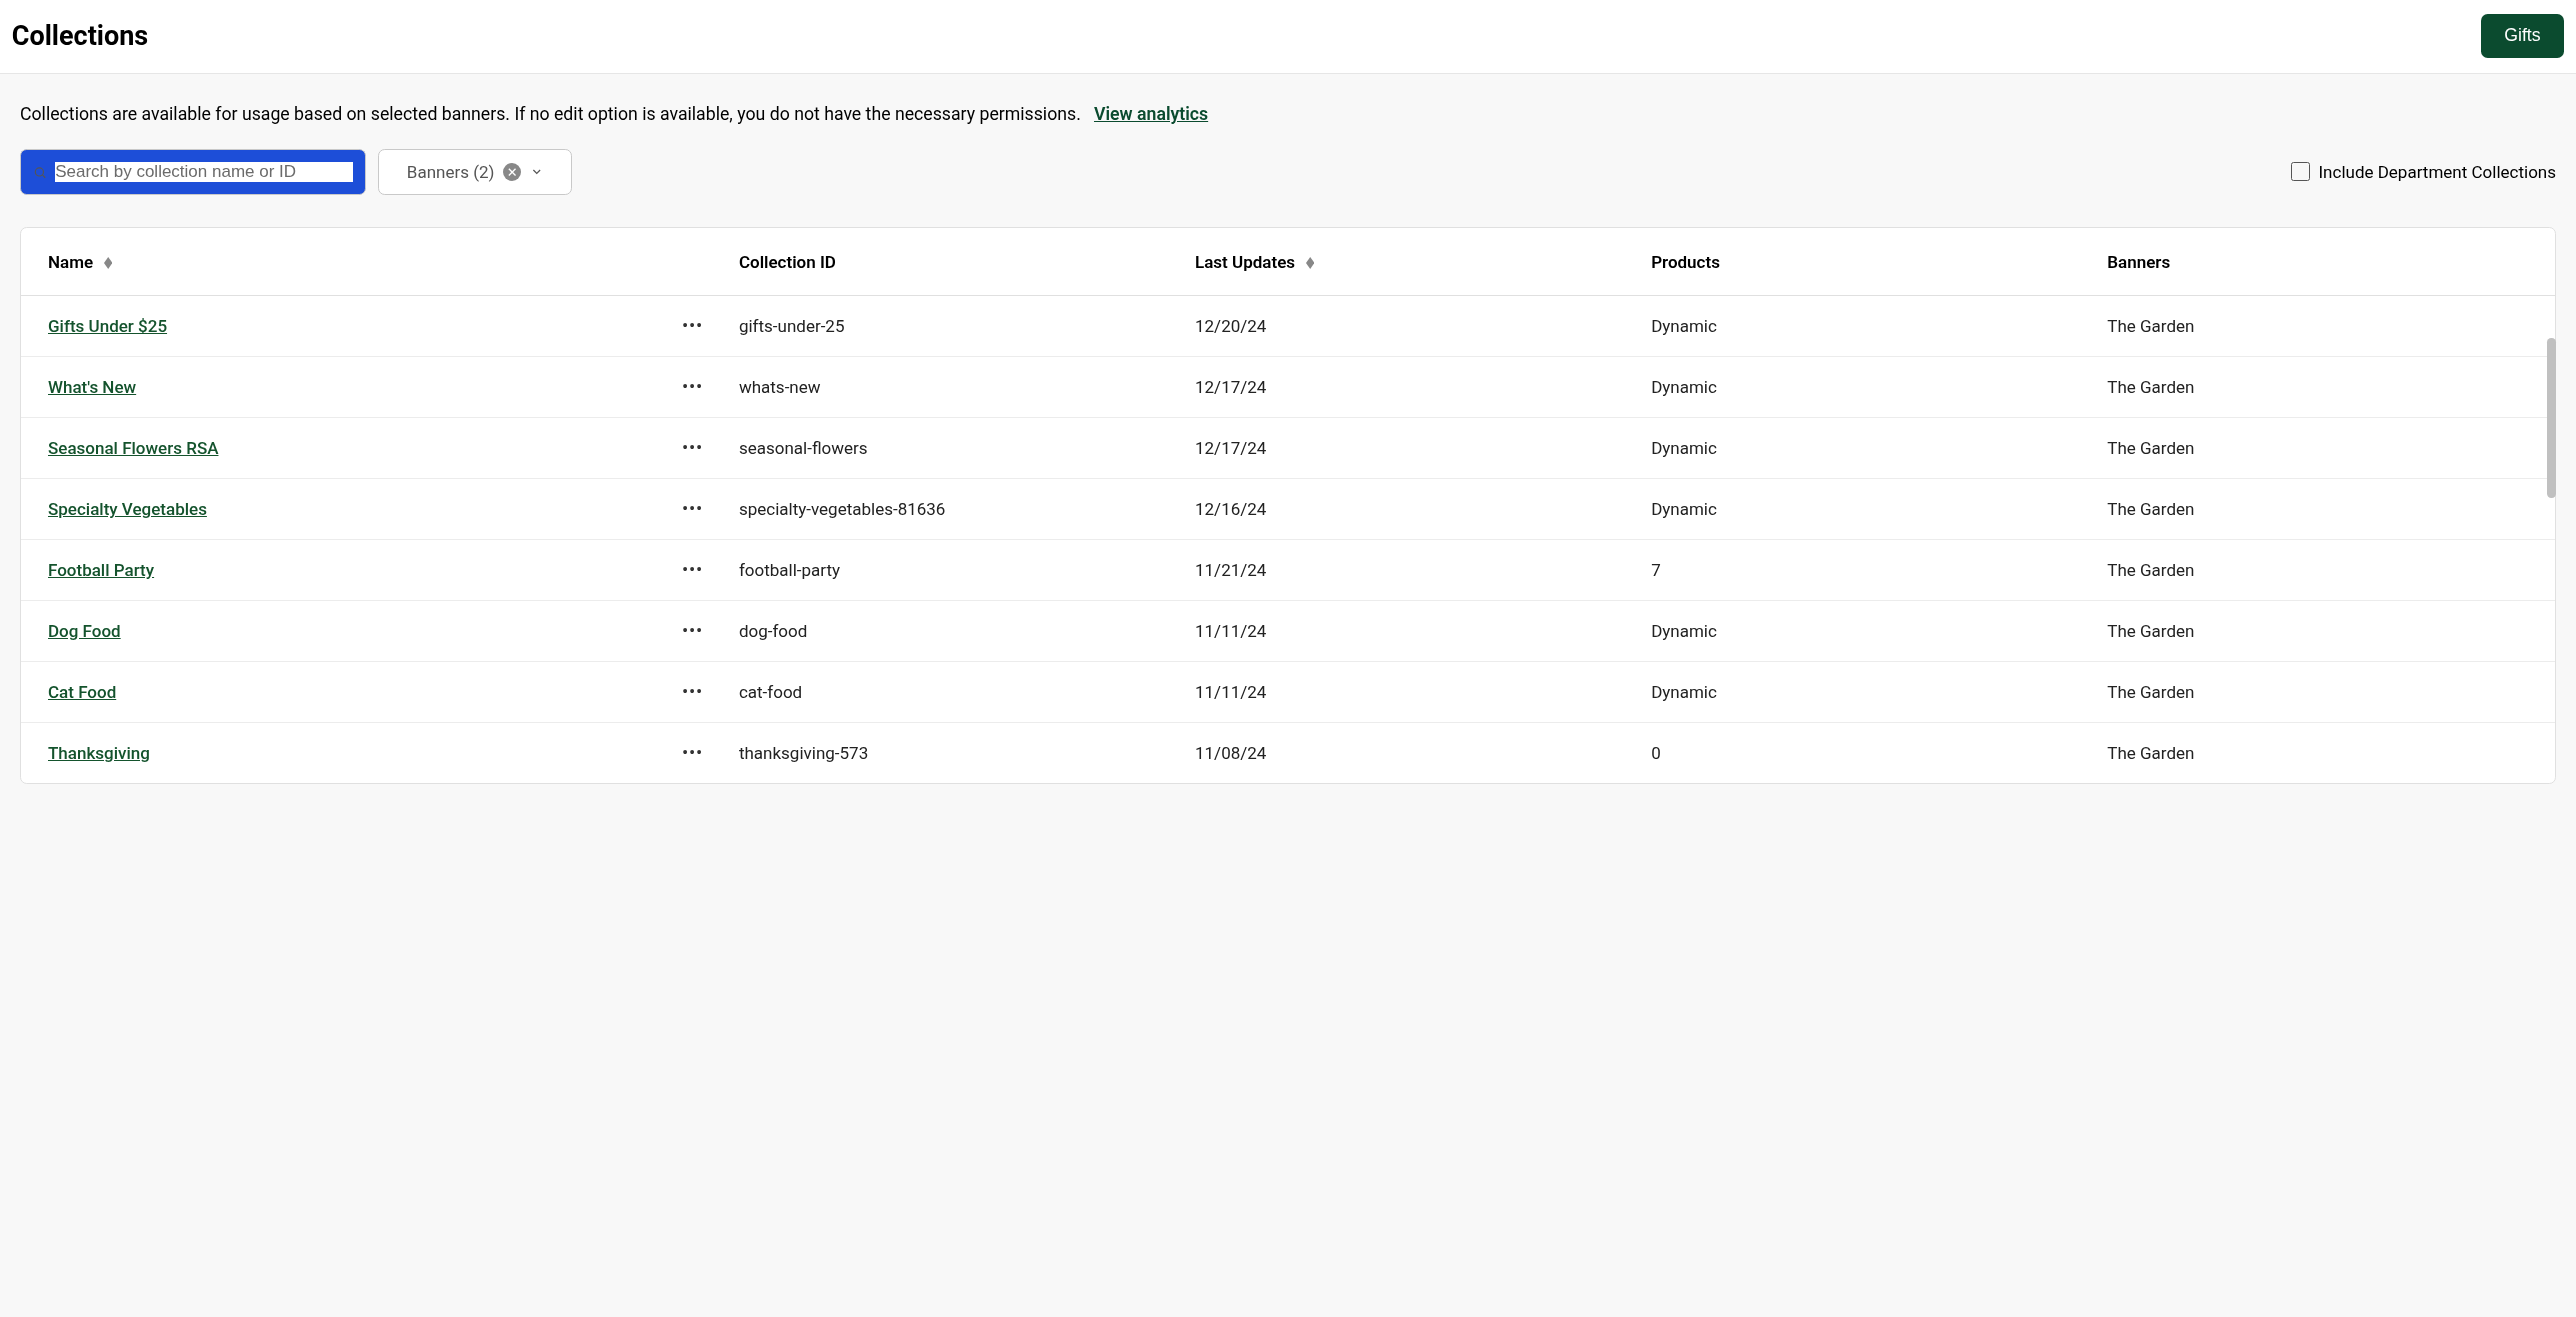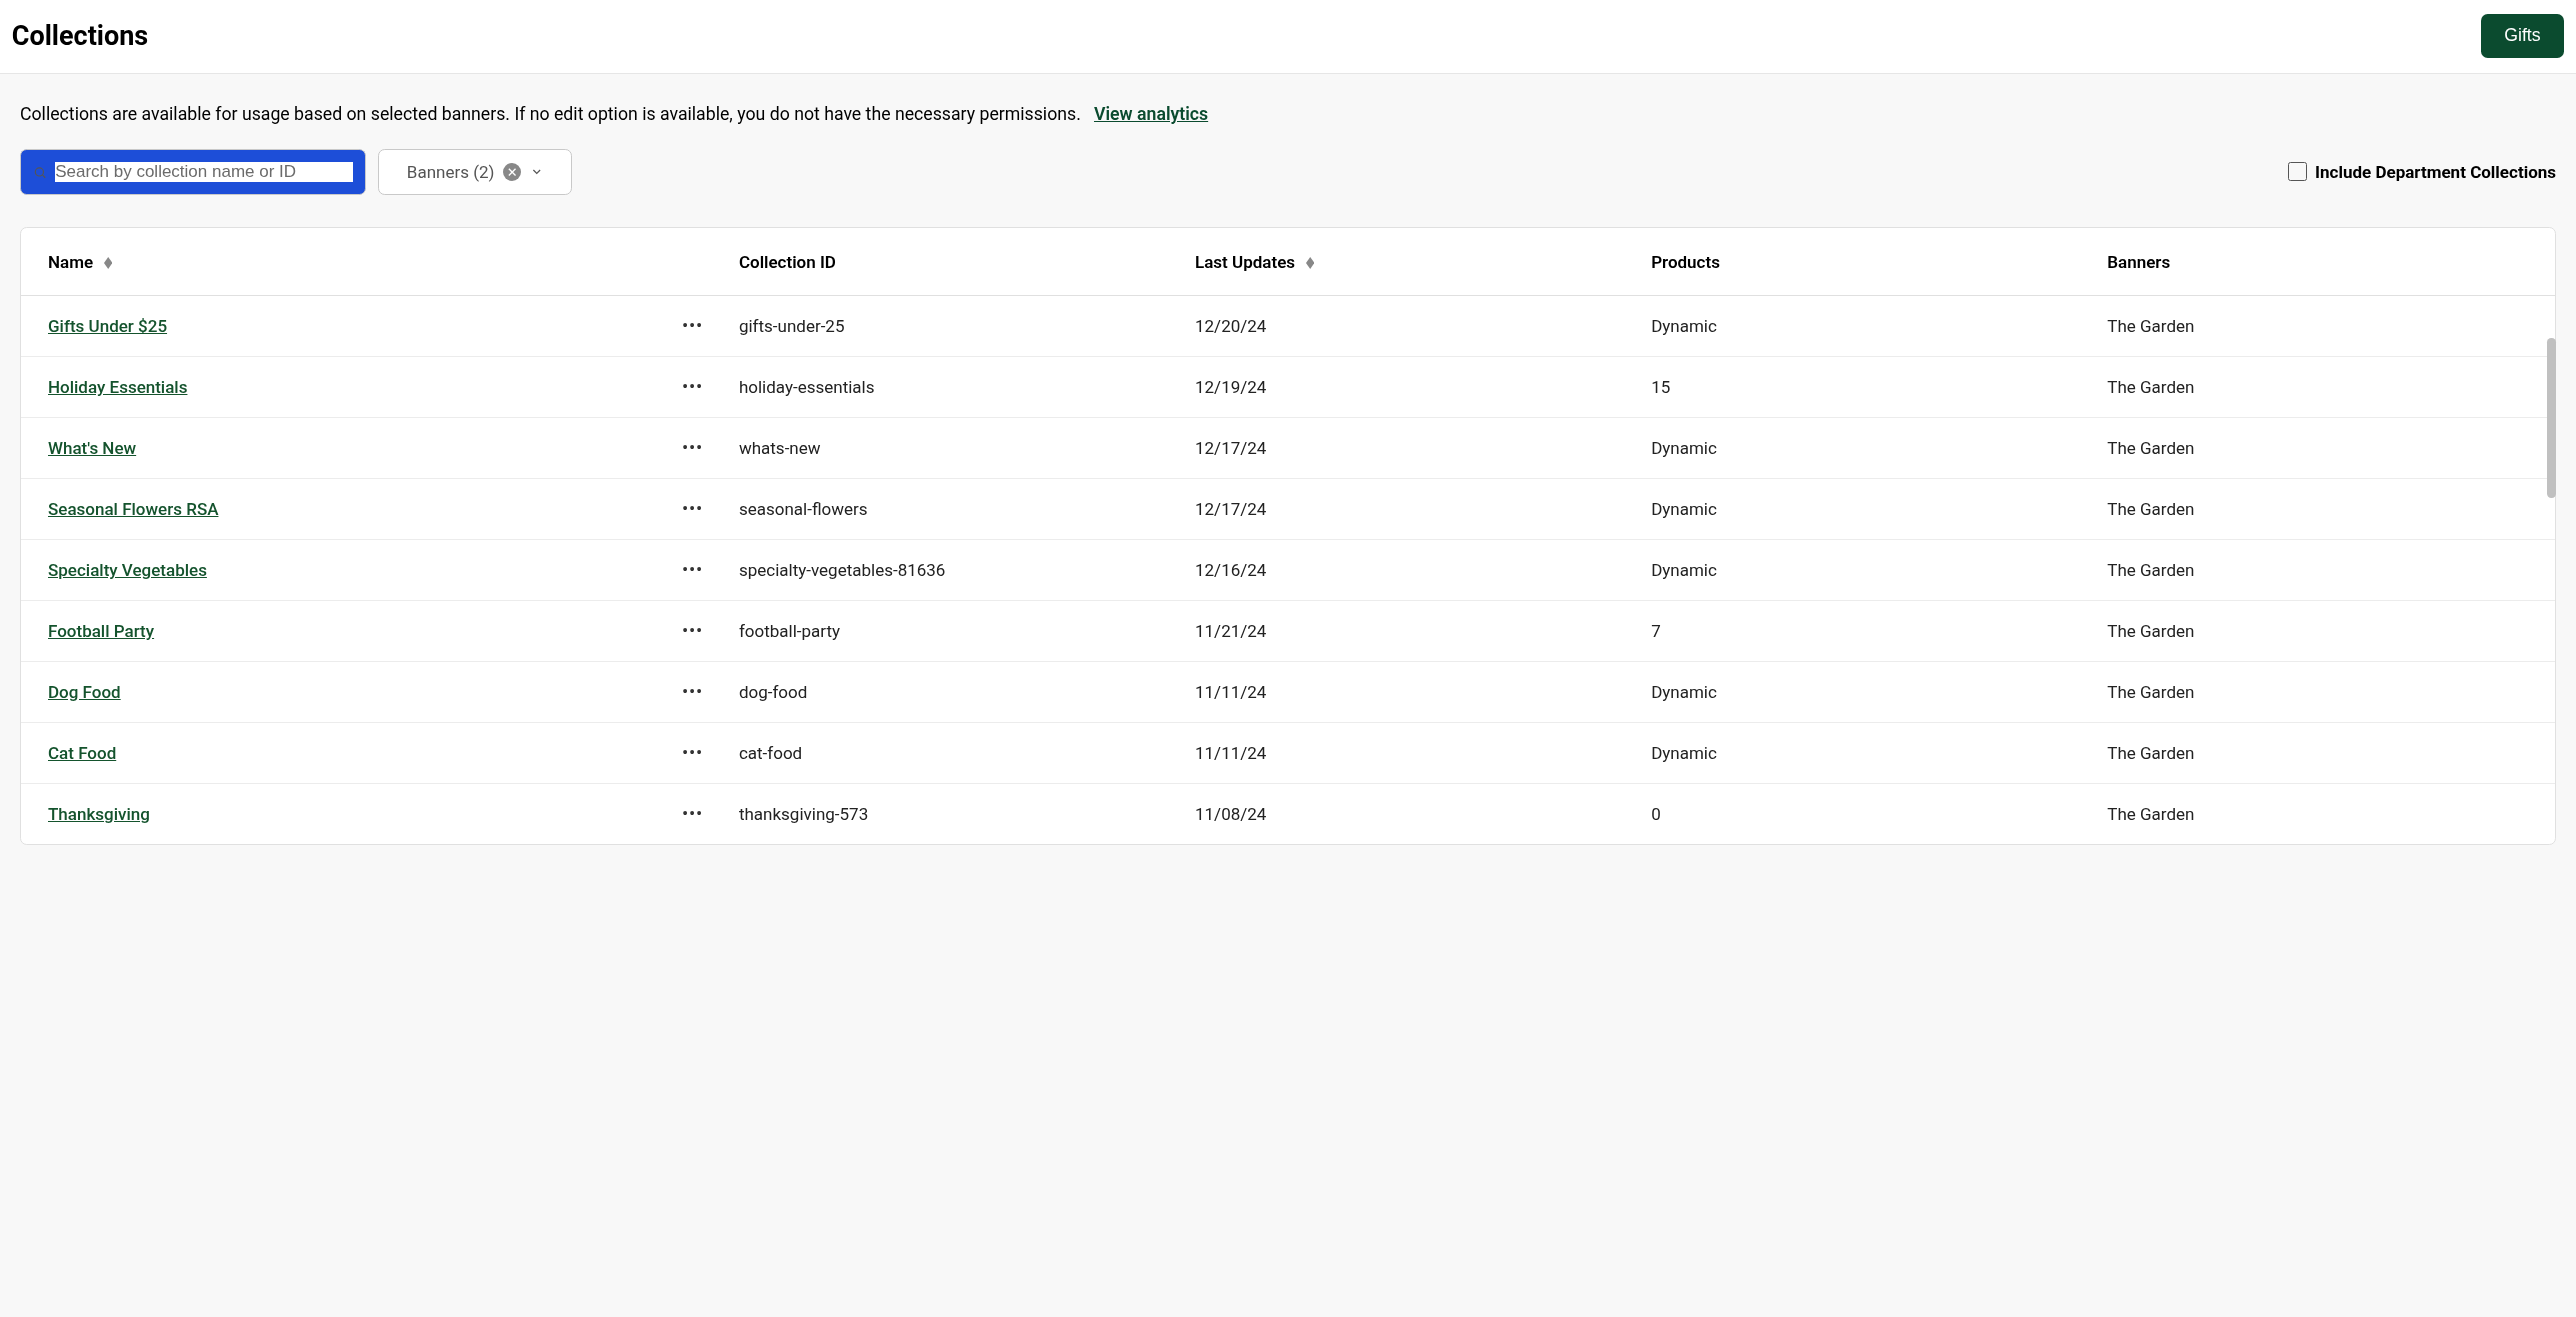--- a/index.html
+++ b/index.html
@@ -102,21 +102,20 @@
   color: #fff;
   font-size: 12.7px;
   line-height: 1;
 }
 .spacer { flex: 1; }
 .checkbox-row {
   display: flex;
   gap: 8.4px;
   font-size: 17px;
   cursor: pointer;
-  font-weight: bold;
 }
 .checkbox-box {
   width: 18.6px;
   height: 18.6px;
   border: 1.7px solid #555;
   border-radius: 2.5px;
 }
 .table-wrap {
   background: #ffffff;
   border: 0.8px solid #e0e0e0;
@@ -262,28 +261,20 @@
       <tbody id="tbody">
           <tr>
             <td class="name-cell"><a href="#" class="link">Gifts Under $25</a></td>
             <td class="dots">•••</td>
             <td>gifts-under-25</td>
             <td>12/20/24</td>
             <td>Dynamic</td>
             <td>The Garden</td>
           </tr>
           <tr>
-            <td class="name-cell"><a href="#" class="link">Holiday Essentials</a></td>
-            <td class="dots">•••</td>
-            <td>holiday-essentials</td>
-            <td>12/19/24</td>
-            <td>15</td>
-            <td>The Garden</td>
-          </tr>
-          <tr>
             <td class="name-cell"><a href="#" class="link">What's New</a></td>
             <td class="dots">•••</td>
             <td>whats-new</td>
             <td>12/17/24</td>
             <td>Dynamic</td>
             <td>The Garden</td>
           </tr>
           <tr>
             <td class="name-cell"><a href="#" class="link">Seasonal Flowers RSA</a></td>
             <td class="dots">•••</td>

